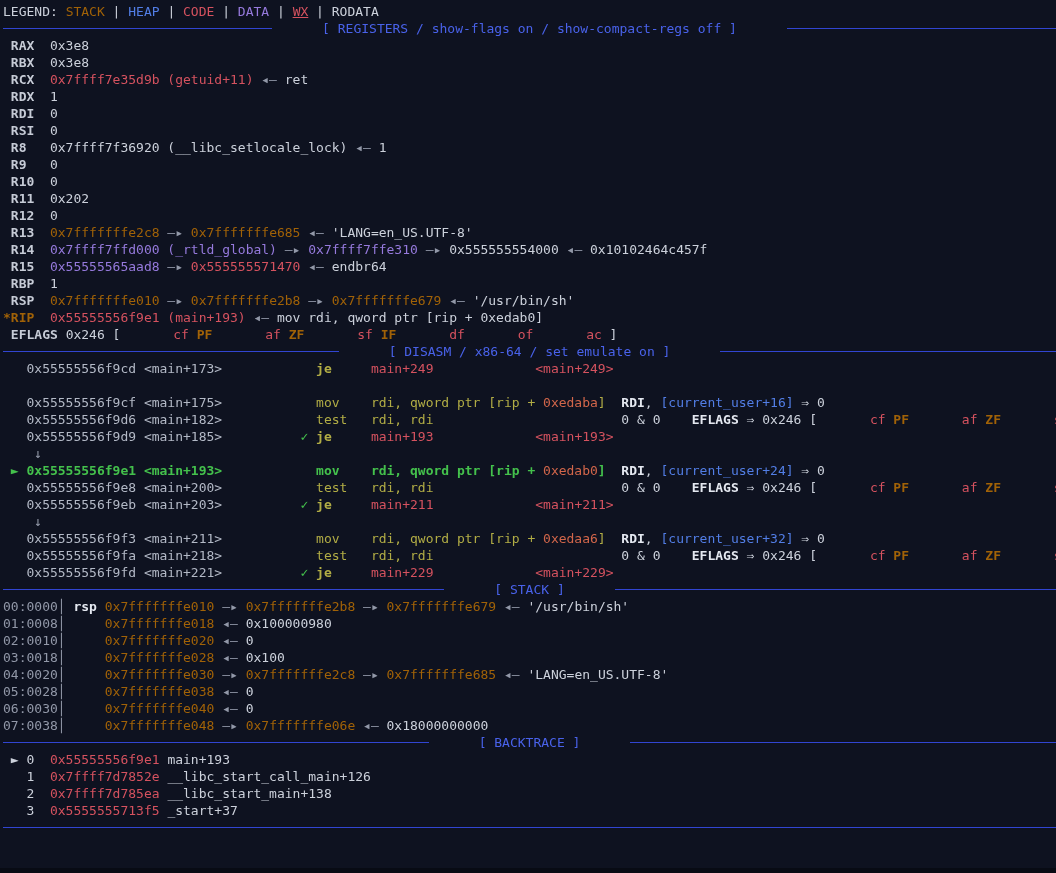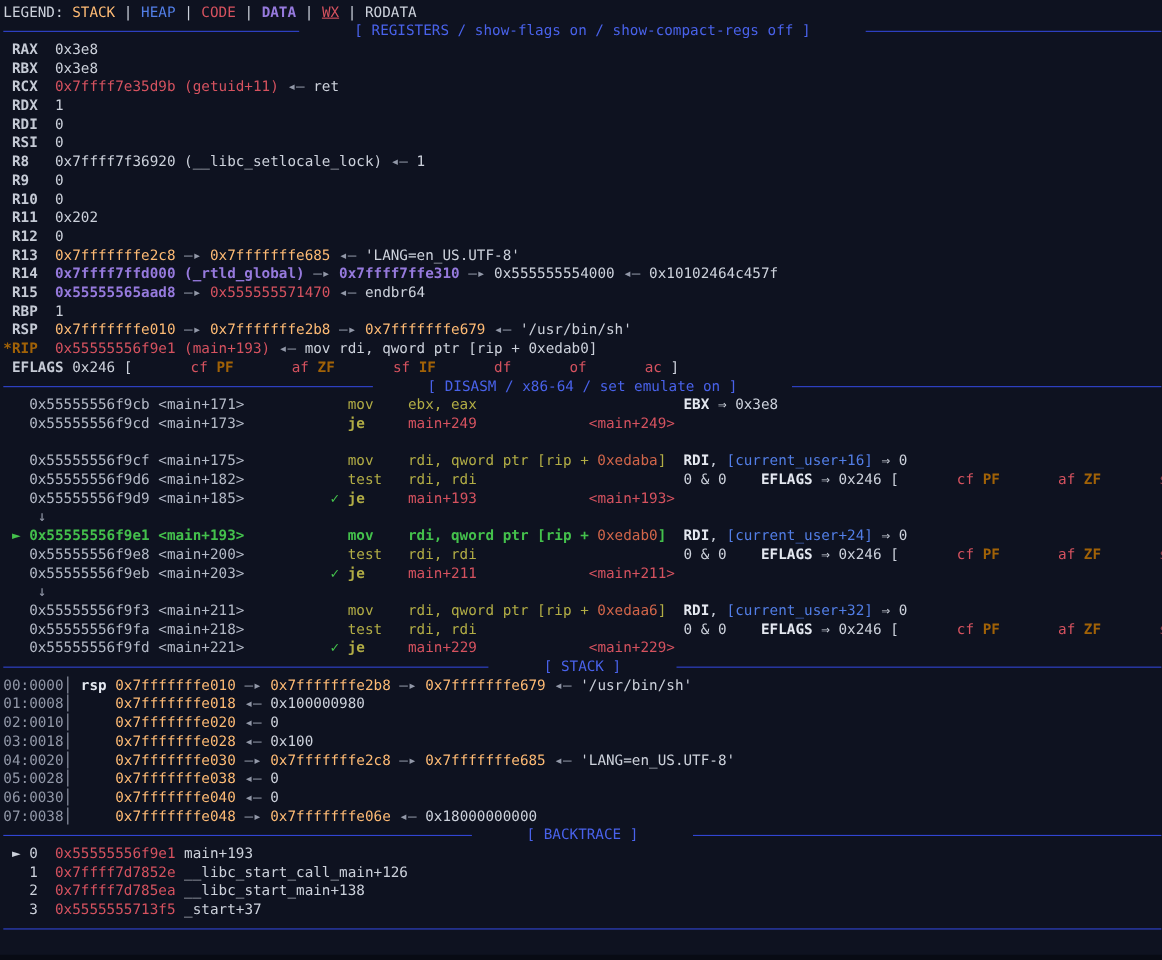--- a/index.html
+++ b/index.html
@@ -7,26 +7,26 @@
   .screen{padding:3px 0 0 3px;width:1053px;}
   pre.row{margin:0;height:17px;line-height:17px;font-family:inherit;font-size:inherit;white-space:pre;}
   .sep{display:flex;align-items:center;height:17px;gap:45px;}
   .sep .ln{flex:1;height:0;border-top:1px solid #3145d2;}
   .sep .lbl{padding:0 5px;color:#4962ea;white-space:pre;}
   
   .w{color:#ccd1db;}
   .d{color:#9298a8;}
   .dm{color:#b3b9c6;}
   .n{color:#c6cbd6;font-weight:bold;}
-  .y{color:#fdba74;}
+  .y{color:#a16207;}
   .r{color:#d5525f;}
   .rb{color:#a16207;font-weight:bold;}
   .ru{color:#d5525f;text-decoration:underline;}
   .o{color:#d2664a;}
-  .p{color:#967add;font-weight:bold;}
+  .p{color:#967add;}
   .b{color:#527ee6;}
   .g{color:#44c14c;font-weight:bold;}
   .ol{color:#b2ad45;}
   .olb{color:#b2ad45;font-weight:bold;}
   .wb{color:#e4e8f0;font-weight:bold;}
   .fs{color:#a16207;font-weight:bold;}
   .fu{color:#d5525f;margin-left:45px;}
   .pr{color:#2db876;font-weight:bold;}
   .bottom-strip{position:absolute;left:0;bottom:0;width:1056px;height:5px;background:#080b14;}
 </style>
@@ -61,21 +61,20 @@
   <pre class="row"><span class="w"> </span><span class="n">RSP</span><span class="w">  </span><span class="y">0x7fffffffe010</span><span class="d"> —▸ </span><span class="y">0x7fffffffe2b8</span><span class="d"> —▸ </span><span class="y">0x7fffffffe679</span><span class="d"> ◂— </span><span class="w">'/usr/bin/sh'</span></pre>
   <pre class="row"><span class="rb">*RIP</span><span class="w">  </span><span class="r">0x55555556f9e1 (main+193)</span><span class="d"> ◂— </span><span class="w">mov rdi, qword ptr [rip + 0xedab0]</span></pre>
   <pre class="row"><span class="w"> </span><span class="n">EFLAGS</span><span class="w"> </span><span class="w">0x246</span><span class="w"> [ </span><span class="fu">cf</span><span class="w"> </span><span class="fs">PF</span><span class="w"> </span><span class="fu">af</span><span class="w"> </span><span class="fs">ZF</span><span class="w"> </span><span class="fu">sf</span><span class="w"> </span><span class="fs">IF</span><span class="w"> </span><span class="fu">df</span><span class="w"> </span><span class="fu">of</span><span class="w"> </span><span class="fu">ac</span><span class="w"> ]</span></pre>
 
   <div class="sep">
     <span class="ln"></span>
     <span class="lbl">[ DISASM / x86-64 / set emulate on ]</span>
     <span class="ln"></span>
   </div>
 
-  <pre class="row"><span class="w">   </span><span class="dm">0x55555556f9cb &lt;main+171&gt;</span><span class="w">            </span><span class="ol">mov</span><span class="w">    </span><span class="ol">ebx, eax</span><span class="w">                        </span><span class="wb">EBX</span><span class="w"> ⇒ </span><span class="w">0x3e8</span></pre>
   <pre class="row"><span class="w">   </span><span class="dm">0x55555556f9cd &lt;main+173&gt;</span><span class="w">            </span><span class="olb">je</span><span class="w">     </span><span class="r">main+249</span><span class="w">             </span><span class="r">&lt;main+249&gt;</span></pre>
   <pre class="row"><span class="w"> </span></pre>
   <pre class="row"><span class="w">   </span><span class="dm">0x55555556f9cf &lt;main+175&gt;</span><span class="w">            </span><span class="ol">mov</span><span class="w">    </span><span class="ol">rdi, qword ptr [rip + </span><span class="o">0xedaba</span><span class="ol">]</span><span class="w">  </span><span class="wb">RDI</span><span class="w">, </span><span class="b">[current_user+16]</span><span class="w"> ⇒ </span><span class="w">0</span></pre>
   <pre class="row"><span class="w">   </span><span class="dm">0x55555556f9d6 &lt;main+182&gt;</span><span class="w">            </span><span class="ol">test</span><span class="w">   </span><span class="ol">rdi, rdi</span><span class="w">                        </span><span class="w">0 &amp; 0</span><span class="w">    </span><span class="wb">EFLAGS</span><span class="w"> ⇒ </span><span class="w">0x246</span><span class="w"> [ </span><span class="fu">cf</span><span class="w"> </span><span class="fs">PF</span><span class="w"> </span><span class="fu">af</span><span class="w"> </span><span class="fs">ZF</span><span class="w"> </span><span class="fu">sf</span><span class="w"> </span><span class="fs">IF</span><span class="w"> </span><span class="fu">df</span><span class="w"> </span><span class="fu">of</span><span class="w"> </span><span class="fu">ac</span><span class="w"> ]</span></pre>
   <pre class="row"><span class="w">   </span><span class="dm">0x55555556f9d9 &lt;main+185&gt;</span><span class="w">          </span><span class="g">✓ </span><span class="olb">je</span><span class="w">     </span><span class="r">main+193</span><span class="w">             </span><span class="r">&lt;main+193&gt;</span></pre>
   <pre class="row"><span class="d">    ↓</span></pre>
   <pre class="row"><span class="w"> </span><span class="g">►</span><span class="w"> </span><span class="g">0x55555556f9e1 &lt;main+193&gt;</span><span class="w">            </span><span class="g">mov</span><span class="w">    </span><span class="g">rdi, qword ptr [rip + </span><span class="o">0xedab0</span><span class="g">]</span><span class="w">  </span><span class="wb">RDI</span><span class="w">, </span><span class="b">[current_user+24]</span><span class="w"> ⇒ </span><span class="w">0</span></pre>
   <pre class="row"><span class="w">   </span><span class="dm">0x55555556f9e8 &lt;main+200&gt;</span><span class="w">            </span><span class="ol">test</span><span class="w">   </span><span class="ol">rdi, rdi</span><span class="w">                        </span><span class="w">0 &amp; 0</span><span class="w">    </span><span class="wb">EFLAGS</span><span class="w"> ⇒ </span><span class="w">0x246</span><span class="w"> [ </span><span class="fu">cf</span><span class="w"> </span><span class="fs">PF</span><span class="w"> </span><span class="fu">af</span><span class="w"> </span><span class="fs">ZF</span><span class="w"> </span><span class="fu">sf</span><span class="w"> </span><span class="fs">IF</span><span class="w"> </span><span class="fu">df</span><span class="w"> </span><span class="fu">of</span><span class="w"> </span><span class="fu">ac</span><span class="w"> ]</span></pre>
   <pre class="row"><span class="w">   </span><span class="dm">0x55555556f9eb &lt;main+203&gt;</span><span class="w">          </span><span class="g">✓ </span><span class="olb">je</span><span class="w">     </span><span class="r">main+211</span><span class="w">             </span><span class="r">&lt;main+211&gt;</span></pre>
   <pre class="row"><span class="d">    ↓</span></pre>

